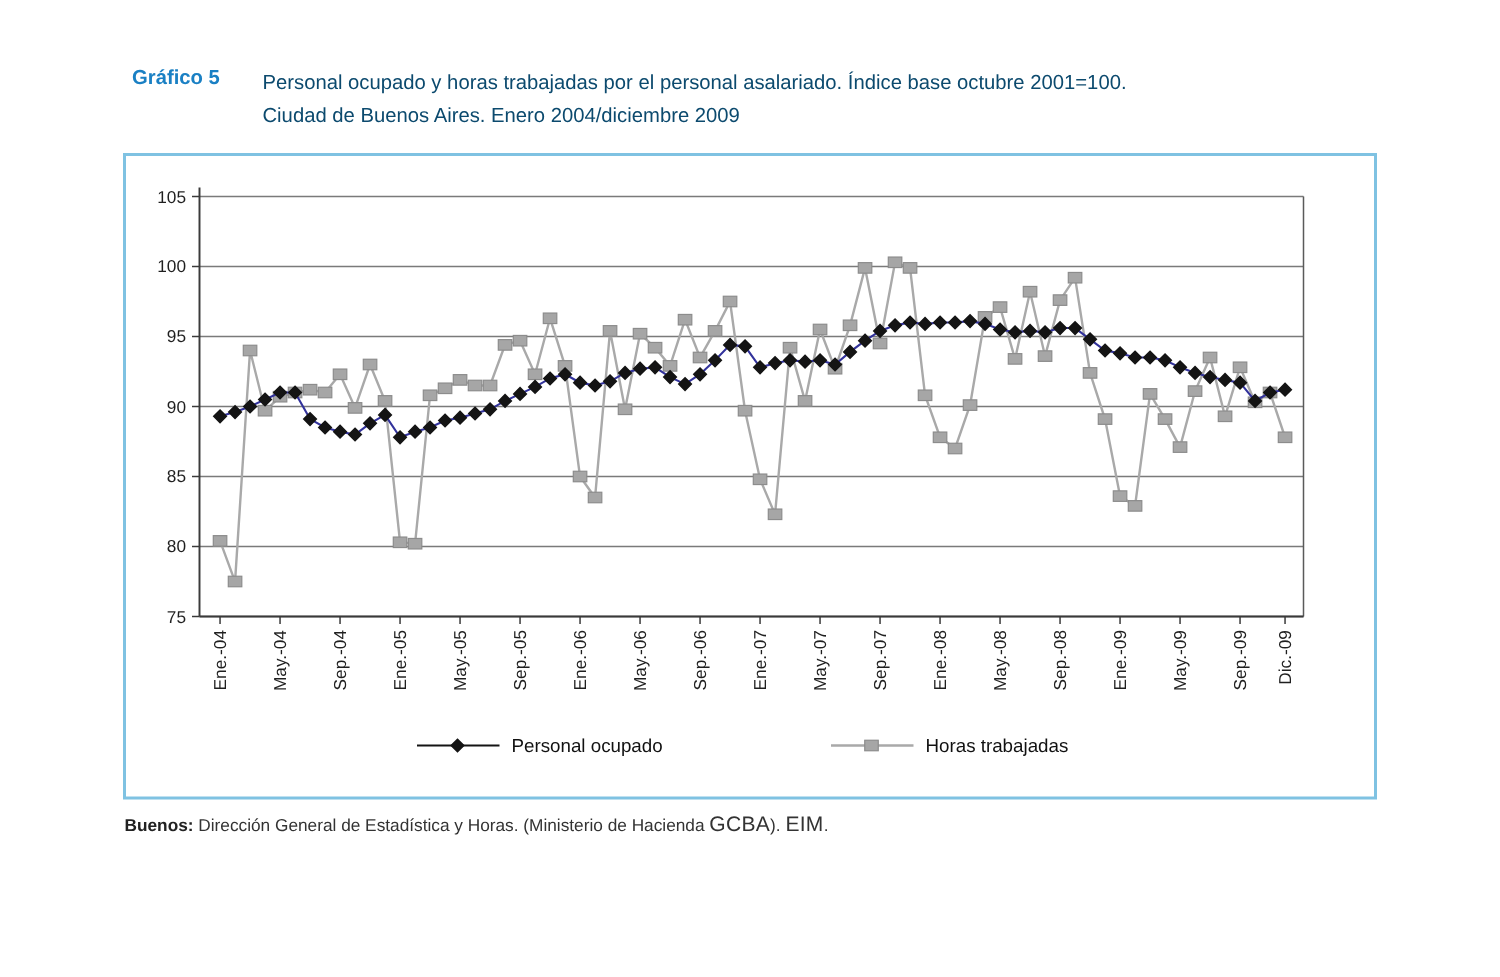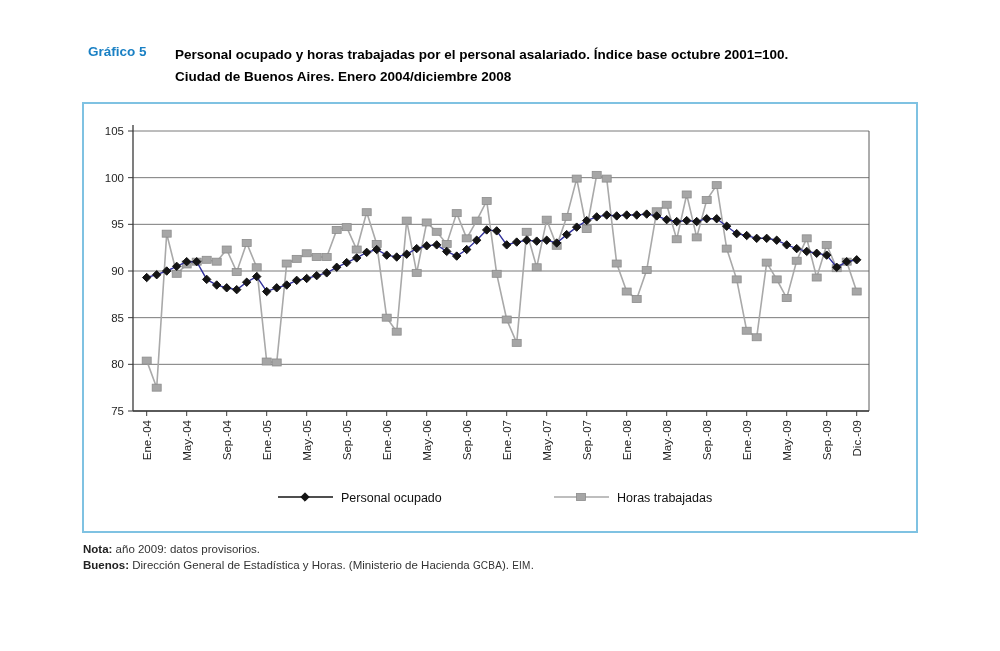--- a/index.html
+++ b/index.html
@@ -7,43 +7,43 @@
     width:1000px;height:651px;position:relative;overflow:hidden;
     font-family:"Liberation Sans","DejaVu Sans",sans-serif;
     -webkit-font-smoothing:antialiased;
   }
   .graf-label{
     position:absolute;left:88px;top:44px;
     font-size:13.5px;font-weight:bold;
   }
   .title-block{
     position:absolute;left:175px;top:44px;width:760px;
-    font-size:13.5px;color:#000000;line-height:22px;font-weight:700;
+    font-size:13.5px;color:#0c4a6e;line-height:22px;font-weight:400;
   }
   .chart-box{
     position:absolute;left:82px;top:102px;width:832px;height:427px;
     border:2px solid #7fc2e2;background:#ffffff;
   }
   .chart-box svg{display:block;}
   .notes{
     position:absolute;left:83px;top:541px;width:820px;
     font-size:11.5px;color:#333333;line-height:16px;
   }
   .notes b{color:#222222;}
-  .smallcaps{font-size:10px;letter-spacing:.2px;text-align:center;}
+  .smallcaps{font-size:14px;letter-spacing:.2px;text-align:center;}
   text{font-family:"Liberation Sans","DejaVu Sans",sans-serif;}
 </style>
 </head>
 <body>
 
 <div class="graf-label" style="color: rgb(26, 128, 196);">Gráfico 5</div>
 
 <div class="title-block">
   <div>Personal ocupado y horas trabajadas por el personal asalariado. Índice base octubre 2001=100.</div>
-  <div>Ciudad de Buenos Aires. Enero 2004/diciembre 2008</div>
+  <div>Ciudad de Buenos Aires. Enero 2004/diciembre 2009</div>
 </div>
 
 <div class="chart-box">
   <svg id="chart-svg" width="832" height="427" viewBox="0 0 832 427">
       <line x1="49" y1="307" x2="785" y2="307" stroke="#7a7a7a" stroke-width="1"></line>
       <line x1="44" y1="307" x2="49" y2="307" stroke="#3a3a3a" stroke-width="1"></line>
       <text x="40" y="311" text-anchor="end" font-size="11.5" fill="#1f1f1f">75</text>
       <line x1="49" y1="260.33333333333337" x2="785" y2="260.33333333333337" stroke="#7a7a7a" stroke-width="1"></line>
       <line x1="44" y1="260.33333333333337" x2="49" y2="260.33333333333337" stroke="#3a3a3a" stroke-width="1"></line>
       <text x="40" y="264.33333333333337" text-anchor="end" font-size="11.5" fill="#1f1f1f">80</text>
@@ -253,18 +253,15 @@
       <polygon points="221,388.8 225.2,393 221,397.2 216.8,393" fill="#141414" stroke="#141414"></polygon>
       <text x="257" y="397.5" font-size="12.5" fill="#111">Personal ocupado</text>
       <line x1="470" y1="393" x2="525" y2="393" stroke="#a9a9a9" stroke-width="1.6"></line>
       <rect x="492.5" y="389.5" width="9" height="7" fill="#a6a6a6" stroke="#8c8c8c" stroke-width="0.8"></rect>
       <text x="533" y="397.5" font-size="12.5" fill="#111">Horas trabajadas</text>
     </svg>
 </div>
 
 <div class="notes">
   <div>
-    <b>Nota:</b><span> año 2009: datos provisorios.</span>
-  </div>
-  <div>
     <b>Buenos:</b><span> Dirección General de Estadística y Horas. (Ministerio de Hacienda </span><span class="smallcaps">GCBA</span><span>). </span><span class="smallcaps">EIM</span><span>.</span>
   </div>
 </div>
 
 </body></html>

